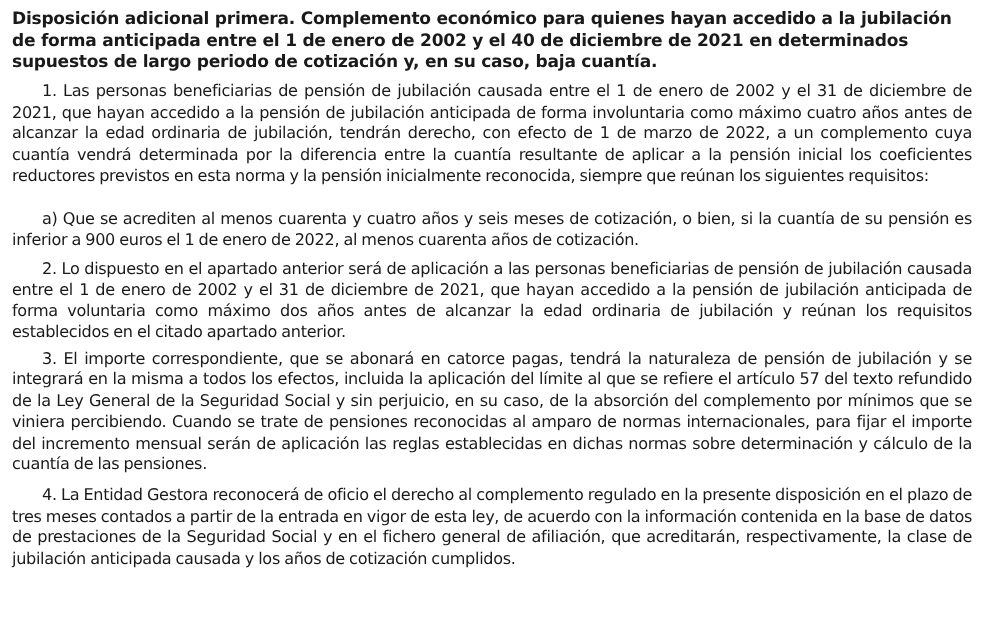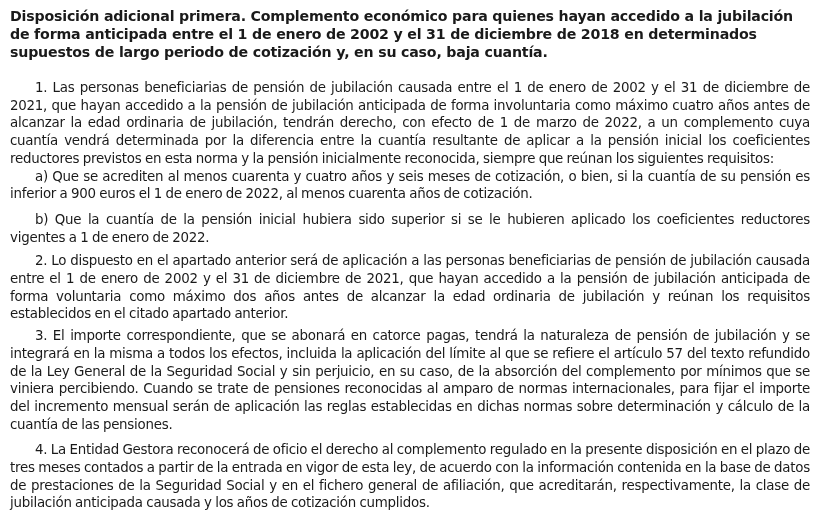--- a/index.html
+++ b/index.html
@@ -1,31 +1,30 @@
 <!DOCTYPE html>
 <html><head>
 <meta charset="utf-8">
 <style>
   html, body { margin:0; padding:0; background:#ffffff; }
   body { width:820px; height:524px; overflow:hidden; position:relative;
          font-family:"DejaVu Sans", sans-serif; color:#1a1a1a; }
   .doc { position:absolute; left:10px; top:0; width:800px; }
   .title { font-weight:bold; font-size:14.2px; line-height:18px; margin:7px 0 0 0; letter-spacing:-0.2px; }
   .para { font-size:13.4px; line-height:17.7px; text-align:justify; text-indent:25px; margin:0; letter-spacing:-0.25px; word-spacing:-0.5px; }
-  .p1 { margin-top:18px; }
-  .pa { }
+  .p1 { margin-top:7px; }
+  .pa { margin-top:18px; }
   .pb { margin-top:8px; }
   .p2 { margin-top:6px; }
   .p3 { margin-top:4px; }
   .p4 { margin-top:8px; }
 </style>
 </head>
 <body>
 
 <div class="doc">
-  <p class="title">Disposición adicional primera. Complemento económico para quienes hayan accedido a la jubilación de forma anticipada entre el 1 de enero de 2002 y el 31 de diciembre de 2018 en determinados supuestos de largo periodo de cotización y, en su caso, baja cuantía.</p>
+  <p class="title">Disposición adicional primera. Complemento económico para quienes hayan accedido a la jubilación de forma anticipada entre el 1 de enero de 2002 y el 40 de diciembre de 2021 en determinados supuestos de largo periodo de cotización y, en su caso, baja cuantía.</p>
   <p class="para p1">1. Las personas beneficiarias de pensión de jubilación causada entre el 1 de enero de 2002 y el 31 de diciembre de 2021, que hayan accedido a la pensión de jubilación anticipada de forma involuntaria como máximo cuatro años antes de alcanzar la edad ordinaria de jubilación, tendrán derecho, con efecto de 1 de marzo de 2022, a un complemento cuya cuantía vendrá determinada por la diferencia entre la cuantía resultante de aplicar a la pensión inicial los coeficientes reductores previstos en esta norma y la pensión inicialmente reconocida, siempre que reúnan los siguientes requisitos:</p>
   <p class="para pa">a) Que se acrediten al menos cuarenta y cuatro años y seis meses de cotización, o bien, si la cuantía de su pensión es inferior a 900 euros el 1 de enero de 2022, al menos cuarenta años de cotización.</p>
-  <p class="para pb">b) Que la cuantía de la pensión inicial hubiera sido superior si se le hubieren aplicado los coeficientes reductores vigentes a 1 de enero de 2022.</p>
   <p class="para p2">2. Lo dispuesto en el apartado anterior será de aplicación a las personas beneficiarias de pensión de jubilación causada entre el 1 de enero de 2002 y el 31 de diciembre de 2021, que hayan accedido a la pensión de jubilación anticipada de forma voluntaria como máximo dos años antes de alcanzar la edad ordinaria de jubilación y reúnan los requisitos establecidos en el citado apartado anterior.</p>
   <p class="para p3">3. El importe correspondiente, que se abonará en catorce pagas, tendrá la naturaleza de pensión de jubilación y se integrará en la misma a todos los efectos, incluida la aplicación del límite al que se refiere el artículo 57 del texto refundido de la Ley General de la Seguridad Social y sin perjuicio, en su caso, de la absorción del complemento por mínimos que se viniera percibiendo. Cuando se trate de pensiones reconocidas al amparo de normas internacionales, para fijar el importe del incremento mensual serán de aplicación las reglas establecidas en dichas normas sobre determinación y cálculo de la cuantía de las pensiones.</p>
   <p class="para p4">4. La Entidad Gestora reconocerá de oficio el derecho al complemento regulado en la presente disposición en el plazo de tres meses contados a partir de la entrada en vigor de esta ley, de acuerdo con la información contenida en la base de datos de prestaciones de la Seguridad Social y en el fichero general de afiliación, que acreditarán, respectivamente, la clase de jubilación anticipada causada y los años de cotización cumplidos.</p>
 </div>
 
 </body></html>

